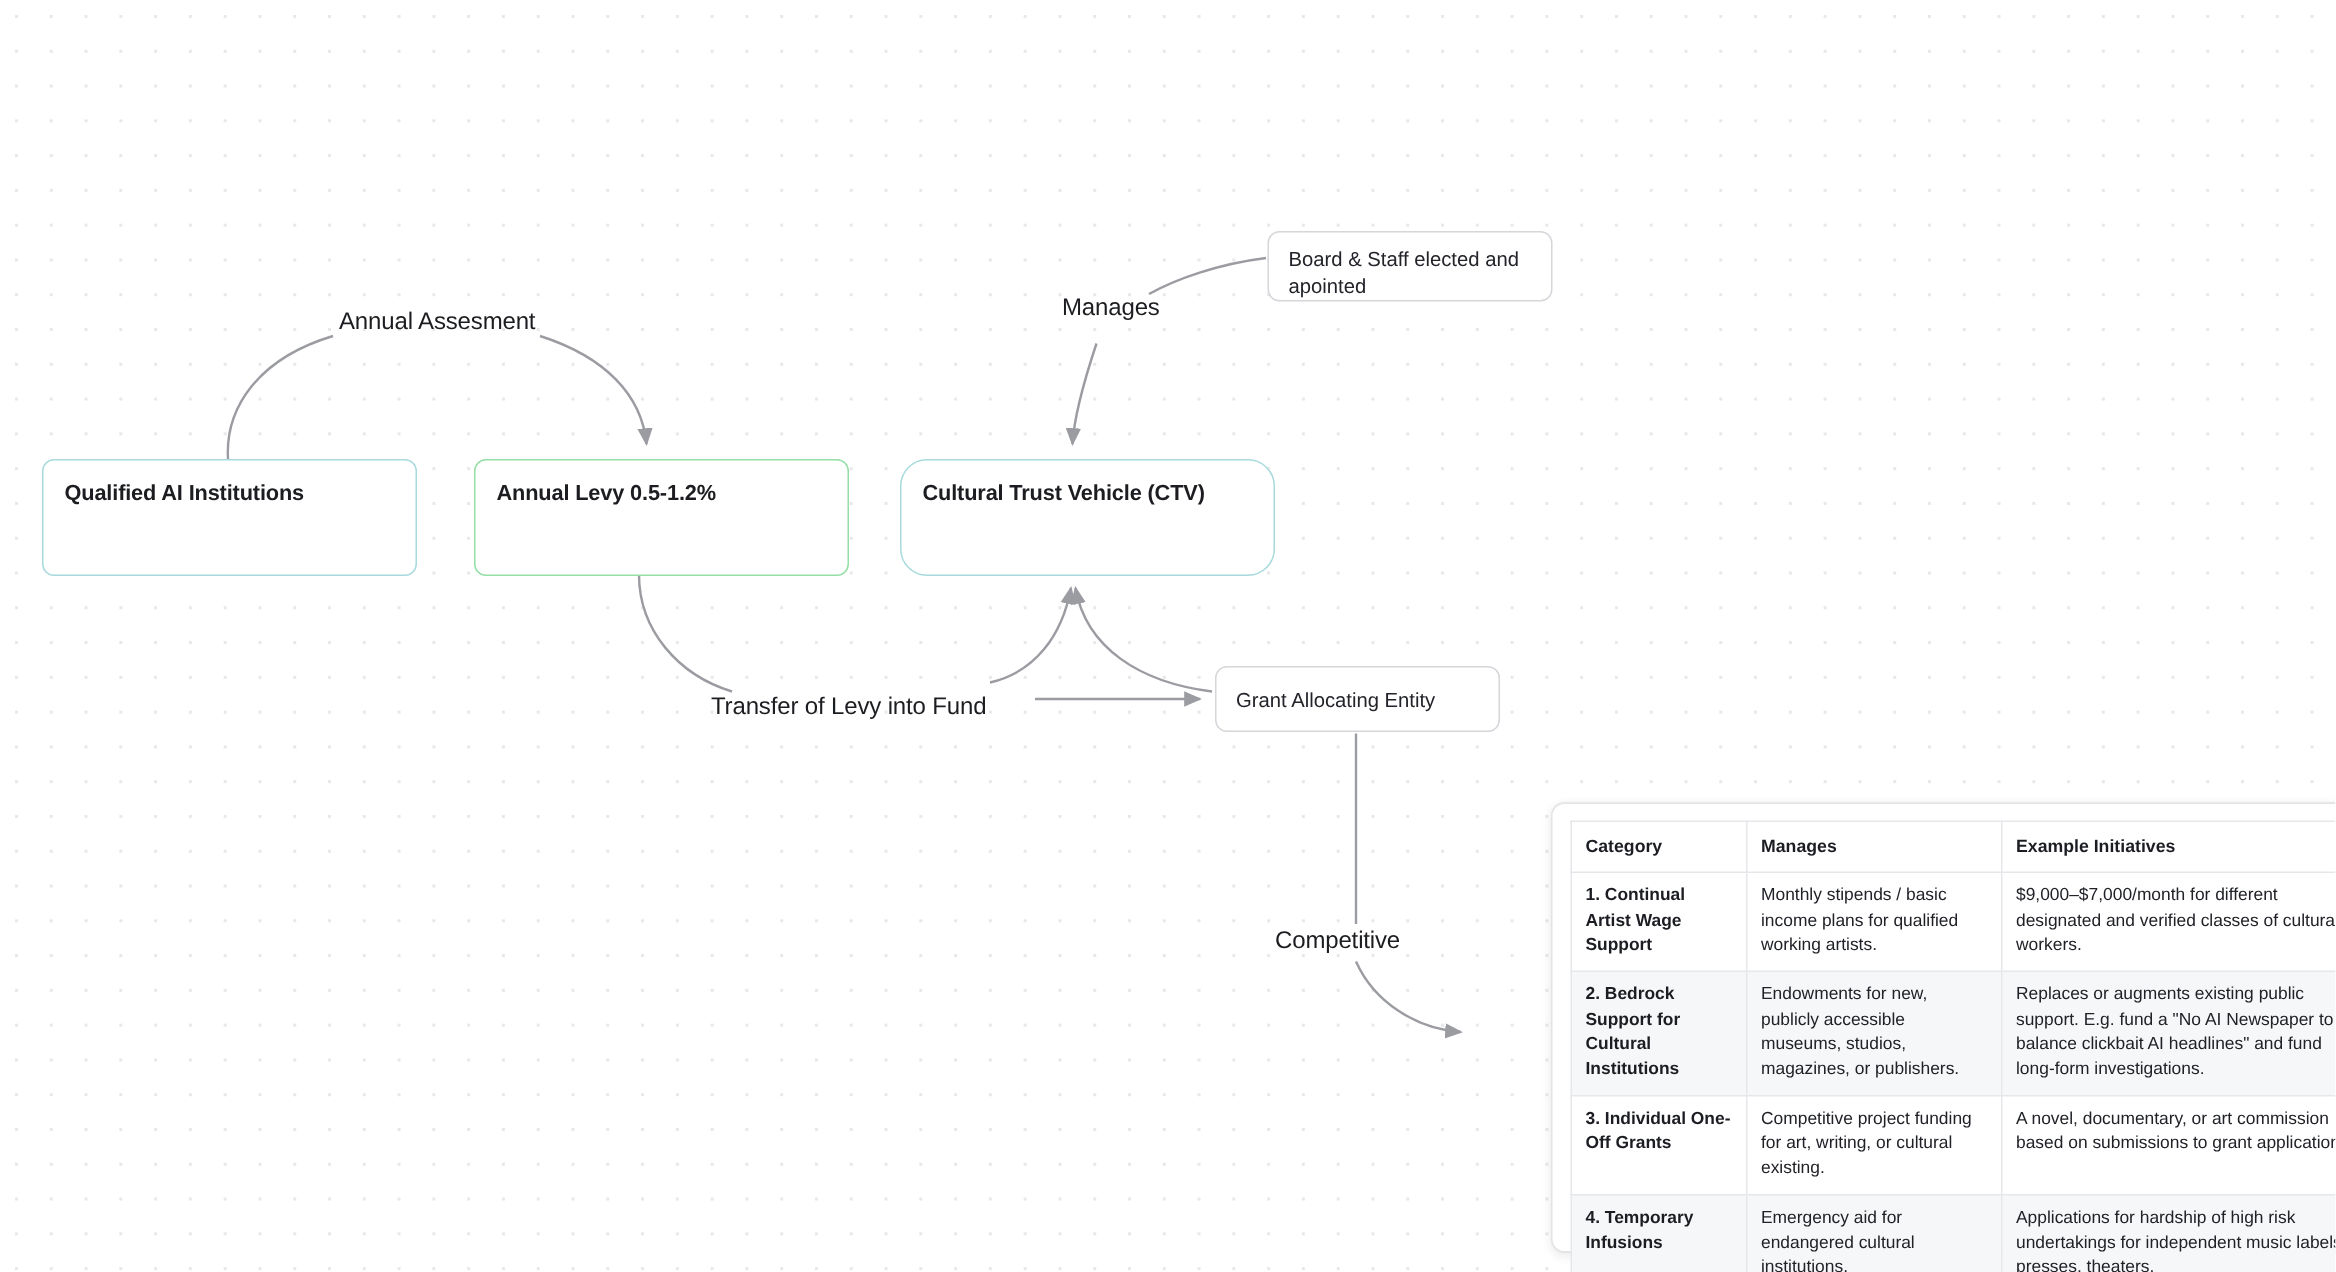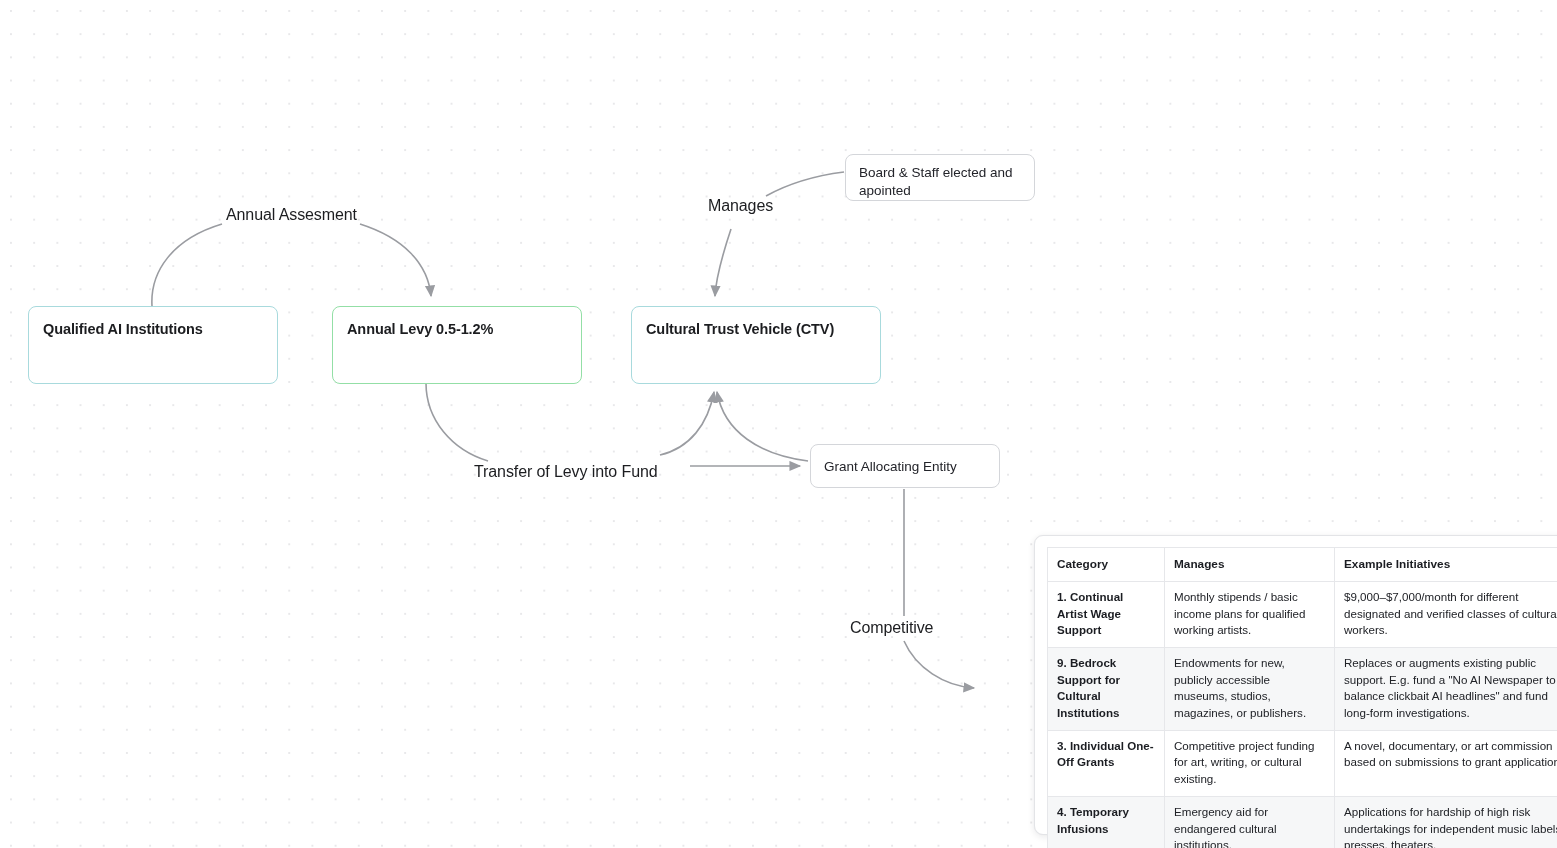--- a/index.html
+++ b/index.html
@@ -55,26 +55,26 @@
     letter-spacing: -0.1px;
   }
   .node.plain .node-label {
     font-size: 13.5px;
     font-weight: 400;
     letter-spacing: 0px;
     color: #23242a;
   }
 
   .node.teal   { border-color: #a8dadd; }
-  .node.green  { border-color: #93dfa6; margin-left: 16px; }
+  .node.green  { border-color: #93dfa6; }
   .node.grey   { border-color: #d4d6da; }
 
   #node-corps { left: 28px;  top: 306px; }
   #node-levy  { left: 316px; top: 306px; }
-  #node-ctv   { left: 631px; top: 306px; }
+  #node-ctv   { left: 600px; top: 306px; border-radius: 18px; }
 
   #node-board {
     left: 845px; top: 154px;
     width: 190px;
     height: 47px;
     padding: 9px 13px;
     border-radius: 8px;
   }
   #node-grant {
     left: 810px; top: 444px;
@@ -215,21 +215,21 @@
           <th>Example Initiatives</th>
         </tr>
       </thead>
       <tbody>
         <tr>
           <td class="cat">1. Continual Artist Wage Support</td>
           <td>Monthly stipends / basic income plans for qualified working artists.</td>
           <td>$9,000–$7,000/month for different designated and verified classes of cultural workers.</td>
         </tr>
         <tr class="alt">
-          <td class="cat">9. Bedrock Support for Cultural Institutions</td>
+          <td class="cat">2. Bedrock Support for Cultural Institutions</td>
           <td>Endowments for new, publicly accessible museums, studios, magazines, or publishers.</td>
           <td>Replaces or augments existing public support. E.g. fund a "No AI Newspaper to balance clickbait AI headlines" and fund long-form investigations.</td>
         </tr>
         <tr>
           <td class="cat">3. Individual One-Off Grants</td>
           <td>Competitive project funding for art, writing, or cultural existing.</td>
           <td>A novel, documentary, or art commission based on submissions to grant applications.</td>
         </tr>
         <tr class="alt">
           <td class="cat">4. Temporary Infusions</td>

